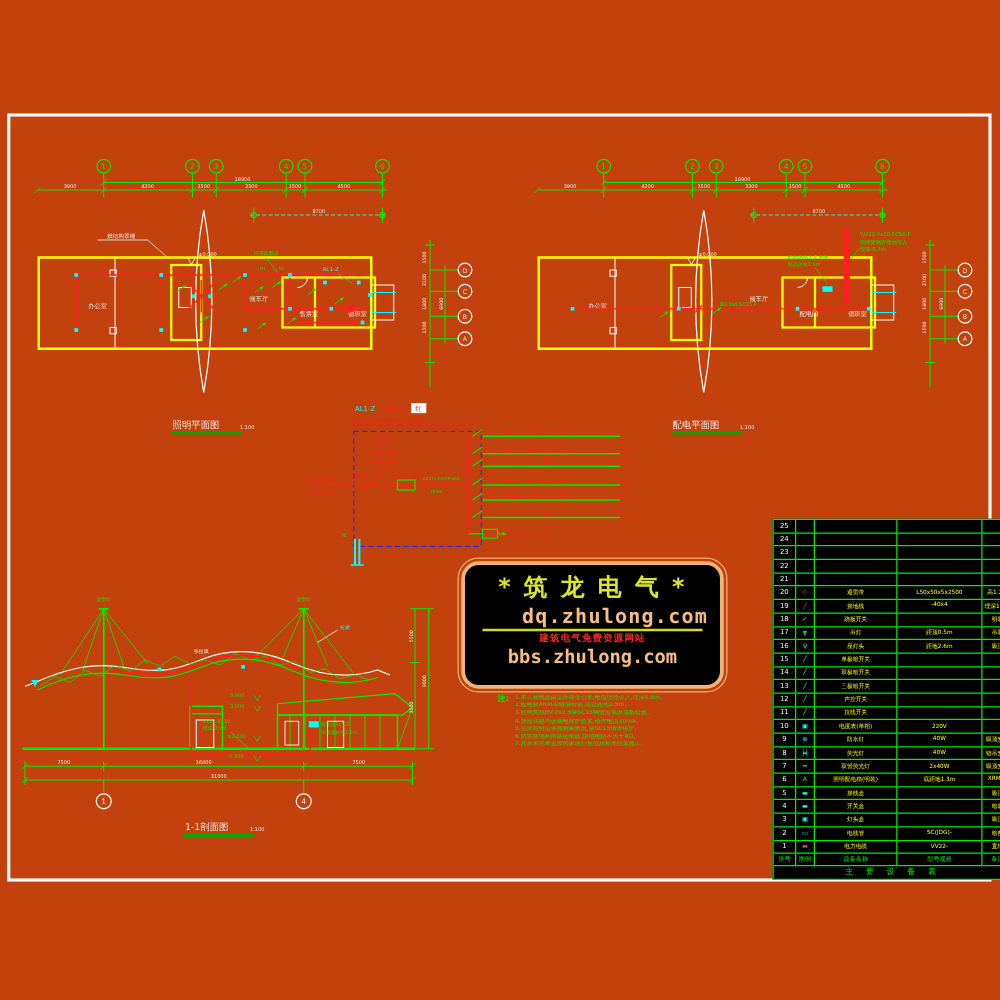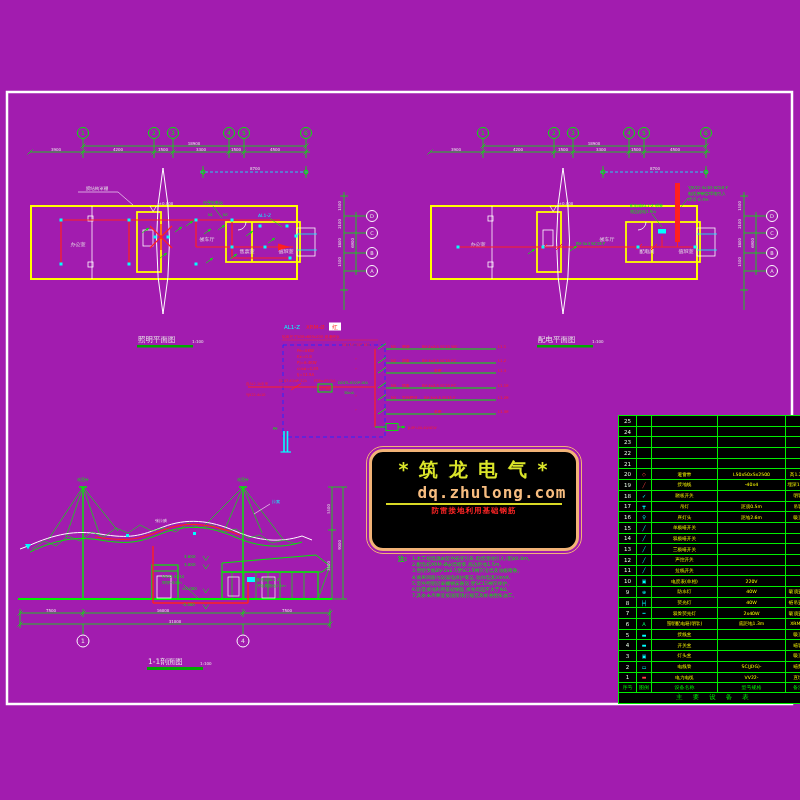--- a/index.html
+++ b/index.html
@@ -1,16 +1,16 @@
 <!DOCTYPE html>
 <html><head>
 <meta charset="utf-8">
 <style>
   html,body{margin:0;padding:0;background:#000;}
-  .stage{position:relative;width:800px;height:800px;background:#a21caf;overflow:hidden;
+  .stage{position:relative;width:800px;height:800px;background:#c2410c;overflow:hidden;
          font-family:"DejaVu Sans",sans-serif;}
   svg{position:absolute;left:0;top:0;font-family:"DejaVu Sans",sans-serif;}
   
   .ln{fill:none;}
   .lg{stroke:#00ee00;} .lw{stroke:#ffffff;} .lr{stroke:#ff2020;} .lc{stroke:#00ffff;} .ly{stroke:#ffff00;}
   .sg{fill:#00ee00;} .sw{fill:#e8e8e8;} .sr{fill:#ff2020;} .sc{fill:#00ffff;}
   text{user-select:none;}
   
   .wm{position:absolute;left:369px;top:449px;width:210px;height:102px;box-sizing:border-box;
       border:3px solid #f2b377;border-radius:14px;outline:1px solid #f2b377;outline-offset:2px;
@@ -438,21 +438,22 @@
     <text class="sw" font-size="4" x="200" y="665">1:100</text>
     <rect x="147" y="667" width="56" height="3" fill="#00aa00"></rect>
   </g>
 </g>
 </svg>
 
 <div class="wm">
   <div class="wm-title">* 筑 龙 电 气 *</div>
   <div class="wm-url">dq.zhulong.com</div>
   <div class="wm-rule"></div>
-  <div class="wm-sub">防雷接地利用基础钢筋</div>
+  <div class="wm-sub">建筑电气免费资源网站</div>
+  <div class="wm-url2">bbs.zhulong.com</div>
 </div>
 
 <div class="notes">
   <span class="nlabel">注:</span>
   <div>
 
       <div class="nline">1.本工程电源由室外箱变引来,电缆埋地引入,埋深0.8m。</div>
 
       <div class="nline">2.配电箱XRM-Ø嵌墙暗装,底边距地1.5m。</div>
 

